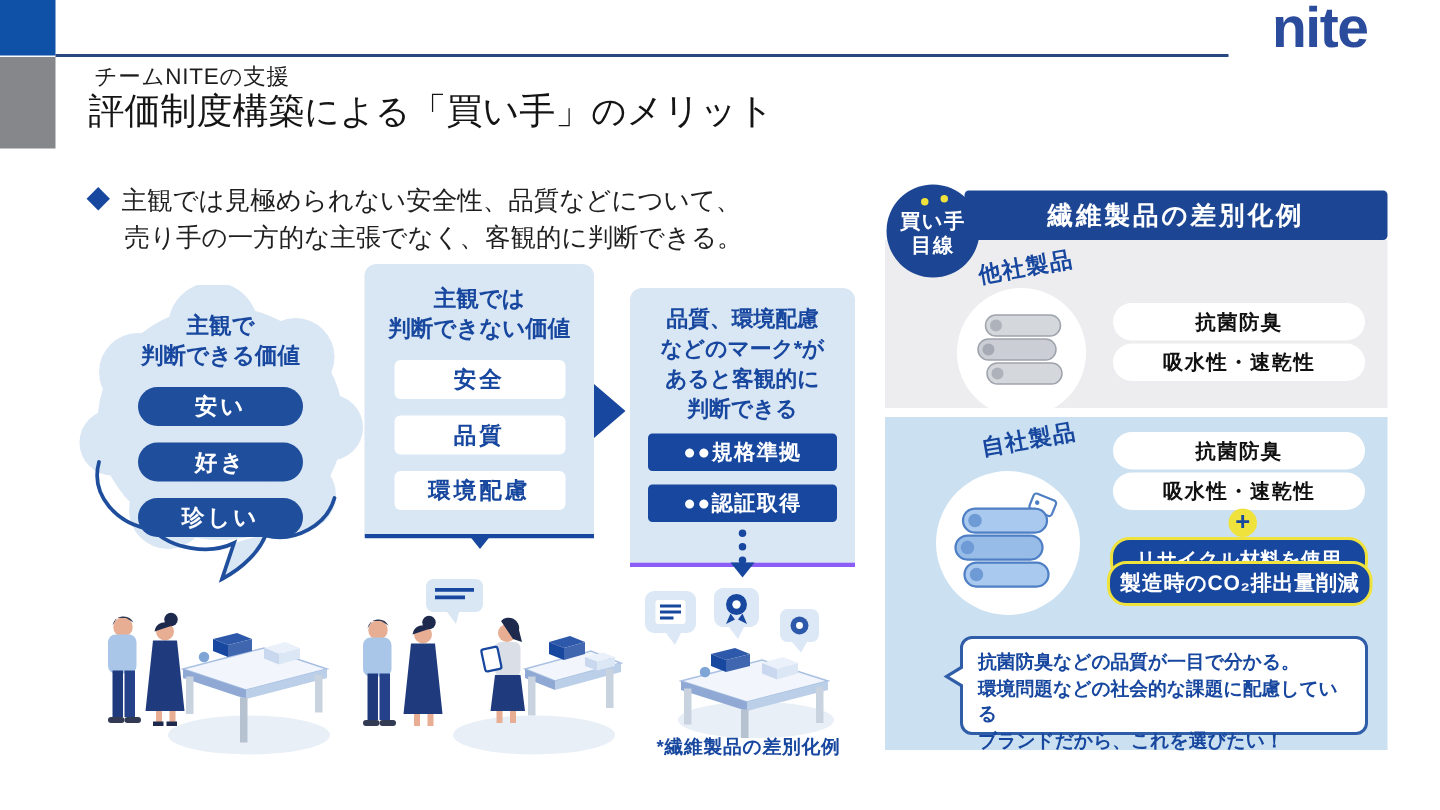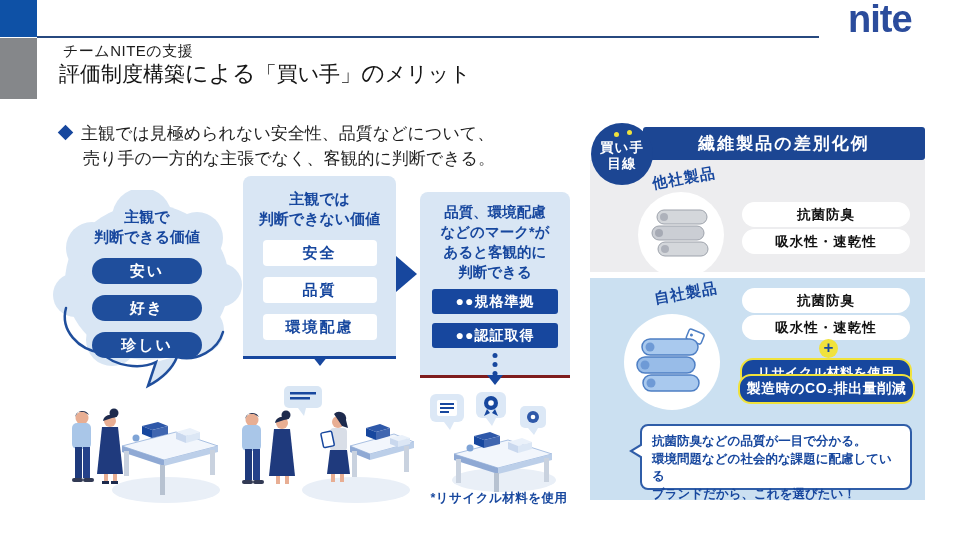--- a/index.html
+++ b/index.html
@@ -10,21 +10,21 @@
   }
   .abs { position:absolute; }
 
   
   .sq-blue { left:0; top:0; width:37px; height:37px; background:#0E51A6; }
   .sq-gray { left:0; top:38px; width:37px; height:61px; background:#85878A; }
   .top-rule { left:37px; top:36px; width:782px; height:2px; background:#27497F; }
   .logo { left:848px; top:-2px; font-size:38px; font-weight:bold; color:#2B4C9C; letter-spacing:-1px; line-height:42px; }
   .kicker { left:63px; top:42px; font-size:15px; color:#1d1d1d; letter-spacing:.5px; }
   .title { left:59px; top:58px; color:#141414; white-space:nowrap; }
-  .title .big { font-size:21px; }
+  .title .big { font-size:24px; }
   .title .sm  { font-size:23px; }
 
   
   .lead { left:58px; top:121px; font-size:17px; color:#1f1f1f; line-height:25px; }
   .lead .diamond { display:inline-block; width:11px; height:11px; background:#17479E; transform:rotate(45deg); margin:0 10px 1px 2px; }
   .lead .l2 { padding-left:25px; }
 
   
   .cloud { left:52px; top:190px; width:190px; height:205px; }
   .cloud svg { position:absolute; left:0; top:0; }
@@ -41,21 +41,21 @@
   .white-item { position:absolute; left:50%; transform:translateX(-50%); width:114px; height:26px; background:#fff; border-radius:4px;
                 color:#17479E; font-weight:bold; font-size:15px; display:flex; align-items:center; justify-content:center; letter-spacing:2px; }
   .w1 { top:64px; } .w2 { top:101px; } .w3 { top:138px; }
   .down-tri { position:absolute; left:50%; transform:translateX(-50%); top:100%;
               border-left:8px solid transparent; border-right:8px solid transparent; border-top:10px solid #17479E; }
 
   
   .arrow { left:396px; top:256px; width:0; height:0; border-left:21px solid #17479E; border-top:18px solid transparent; border-bottom:18px solid transparent; }
 
   
-  .resbox { left:420px; top:192px; width:150px; height:186px; background:#D9E6F4; border-radius:8px 8px 0 0; border-bottom:3px solid #7f1d1d; }
+  .resbox { left:420px; top:192px; width:150px; height:186px; background:#D9E6F4; border-radius:8px 8px 0 0; border-bottom:3px solid #8b5cf6; }
   .res-t { position:absolute; left:0; width:100%; text-align:center; color:#17479E; font-weight:bold; font-size:14.5px; }
   .rt1 { top:11px; } .rt2 { top:31px; } .rt3 { top:51px; } .rt4 { top:71px; }
   .navy-badge { position:absolute; left:50%; transform:translateX(-50%); width:126px; height:25px; background:#17479E; border-radius:3px;
                 color:#fff; font-weight:bold; font-size:14px; display:flex; align-items:center; justify-content:center; letter-spacing:1px; }
   .b1 { top:97px; } .b2 { top:131px; }
   .vdots { position:absolute; left:50%; transform:translateX(-50%); top:161px; width:5px; }
   .vdots span { display:block; width:5px; height:5px; border-radius:50%; background:#17479E; margin-bottom:4px; }
 
   
   .scene1 { left:56px; top:394px; }
@@ -283,21 +283,21 @@
       <polygon points="50,44 66,40 76,44 60,48" fill="#2E58A9"></polygon>
       <polygon points="50,44 60,48 60,56 50,52" fill="#17479E"></polygon>
       <polygon points="60,48 76,44 76,52 60,56" fill="#4066B0"></polygon>
       <polygon points="84,50 98,46 108,50 94,54" fill="#EAF1FA"></polygon>
       <polygon points="84,50 94,54 94,61 84,57" fill="#C9D8EE"></polygon>
       <polygon points="94,54 108,50 108,57 94,61" fill="#DCE7F5"></polygon>
       <circle cx="46" cy="56" r="3.5" fill="#7FA4D6"></circle>
     </g>
   </svg>
 
-  <div class="abs footnote">*リサイクル材料を使用</div>
+  <div class="abs footnote">*繊維製品の差別化例</div>
 
   <div class="abs panel">
     <div class="p-badge">
       <span class="eye eyeL"></span>
       <span class="eye eyeR"></span>
       <div>買い手</div>
       <div>目線</div>
     </div>
     <div class="p-head">繊維製品の差別化例</div>
 

